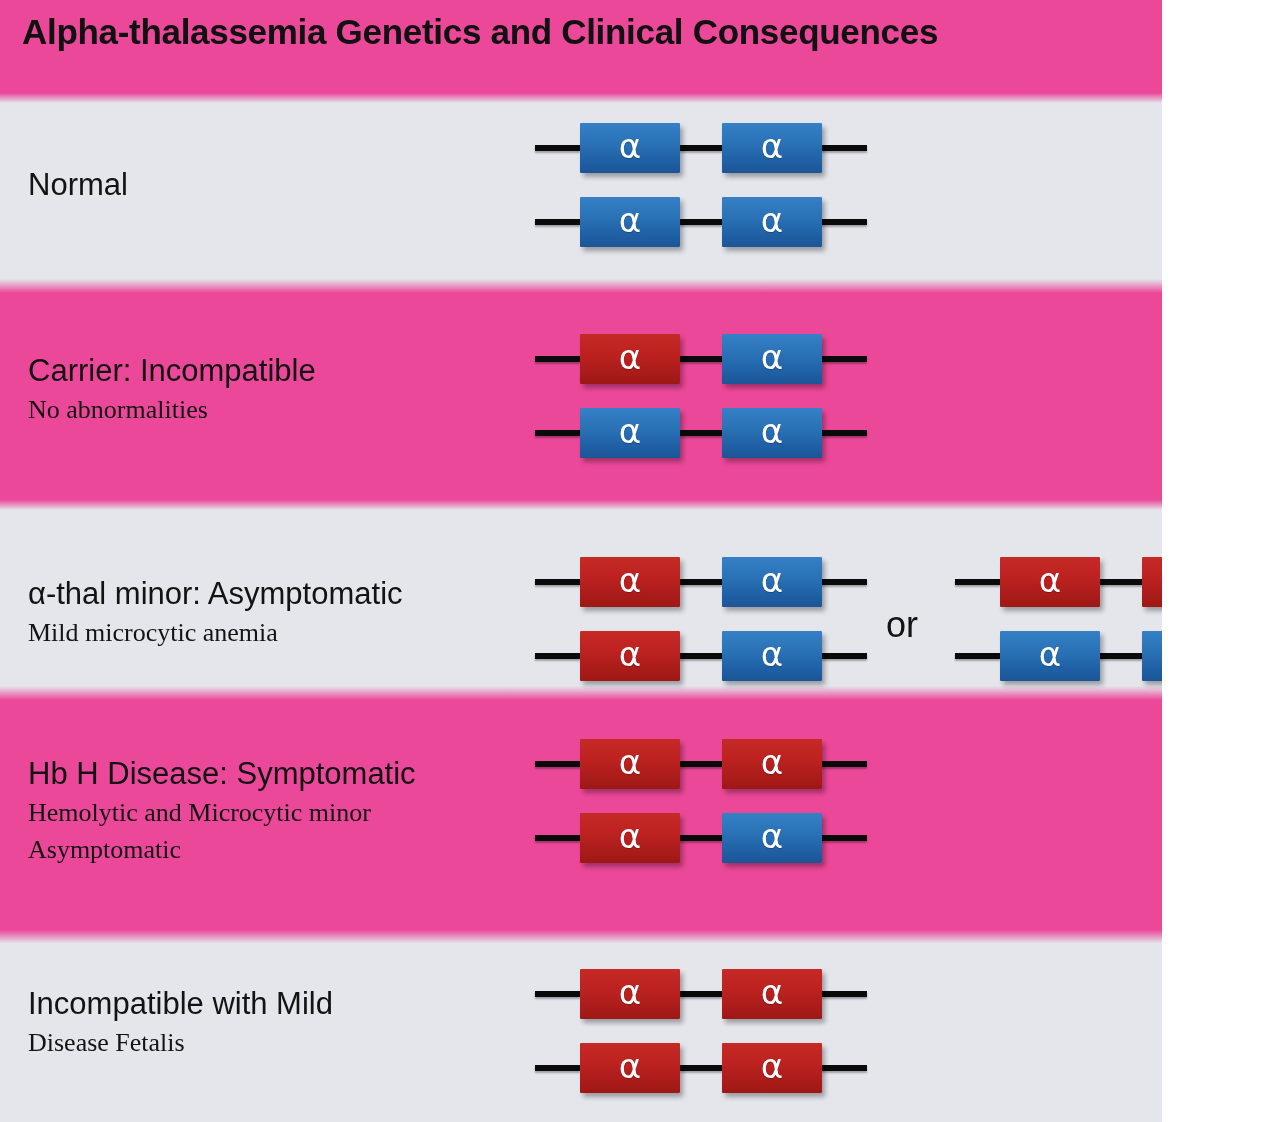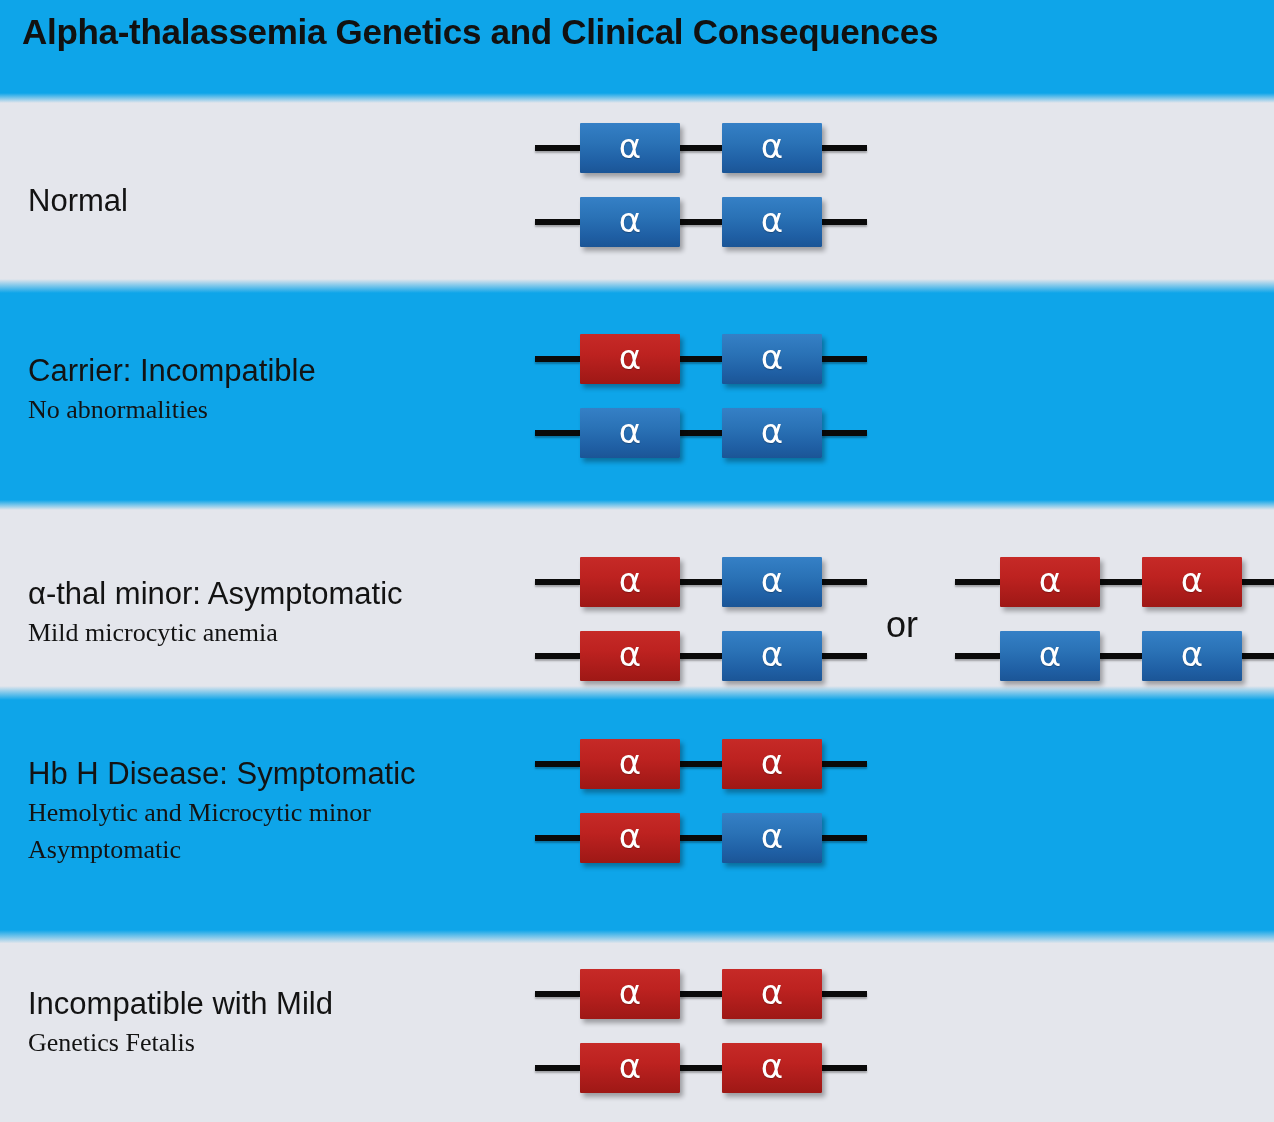--- a/index.html
+++ b/index.html
@@ -8,24 +8,24 @@
     padding: 0;
     background: #ffffff;
   }
   body {
     font-family: "Liberation Sans", sans-serif;
     -webkit-font-smoothing: antialiased;
   }
 
   #page {
     position: relative;
-    width: 1274px;
+    width: 1162px;
     height: 1122px;
     overflow: hidden;
-    background: #0ea5e9;
+    background: #ec4899;
   }
 
   
   .title {
     position: absolute;
     left: 22px;
     top: 12px;
     font-size: 35px;
     font-weight: bold;
     font-stretch: condensed;
@@ -150,21 +150,21 @@
 
 <div id="page">
 
   <div class="title">Alpha-thalassemia Genetics and Clinical Consequences</div>
 
   <div class="band fade-both" style="top:93px;  height:200px;"></div>
   <div class="band fade-both" style="top:500px; height:200px;"></div>
   <div class="band fade-top" style="top:930px; height:192px;"></div>
 
   <div class="row" style="top:122px; height:160px;">
-    <div class="labels" style="top:43px;margin-top:16px;">
+    <div class="labels" style="top:43px;">
       <div class="label-main">Normal</div>
     </div>
     <div class="chrom-group" style="left:535px; top:0px;">
       <div class="chrom">
         <span class="seg end"></span>
         <span class="gene blue">
             <span class="glyph">α</span>
           </span>
         <span class="seg mid"></span>
         <span class="gene blue">
@@ -304,21 +304,21 @@
             <span class="glyph">α</span>
           </span>
         <span class="seg end"></span>
       </div>
     </div>
   </div>
 
   <div class="row" style="top:968px; height:160px;">
     <div class="labels" style="top:16px;">
       <div class="label-main">Incompatible with Mild</div>
-      <div class="label-sub">Genetics Fetalis</div>
+      <div class="label-sub">Disease Fetalis</div>
     </div>
     <div class="chrom-group" style="left:535px; top:0px;">
       <div class="chrom">
         <span class="seg end"></span>
         <span class="gene red">
             <span class="glyph">α</span>
           </span>
         <span class="seg mid"></span>
         <span class="gene red">
             <span class="glyph">α</span>

